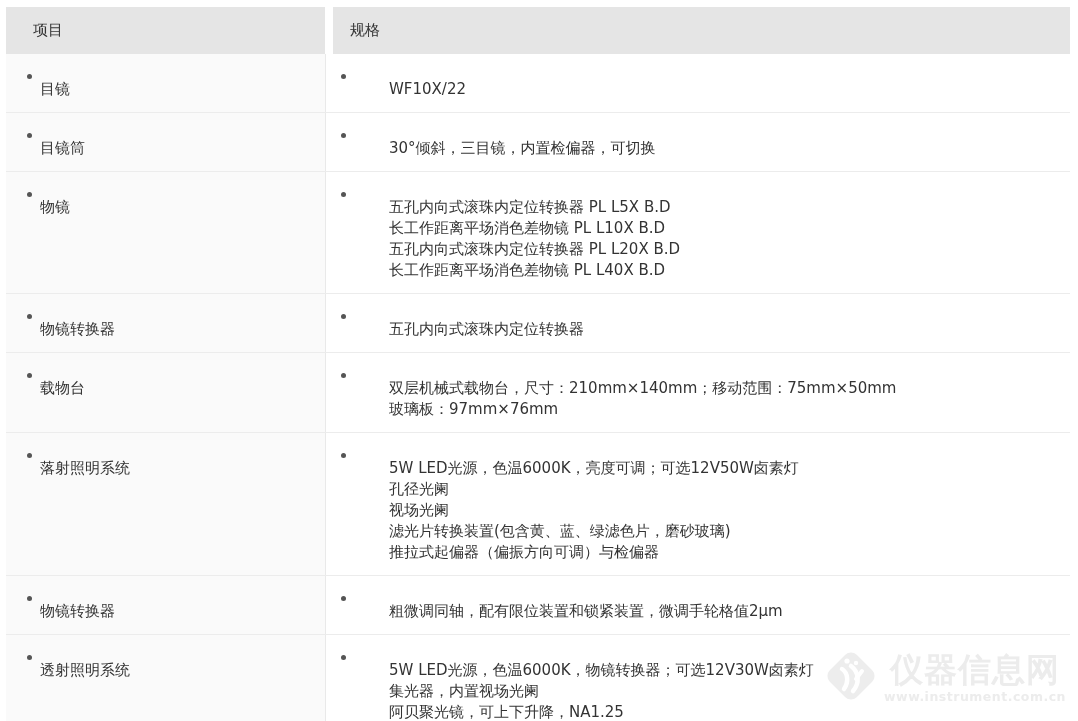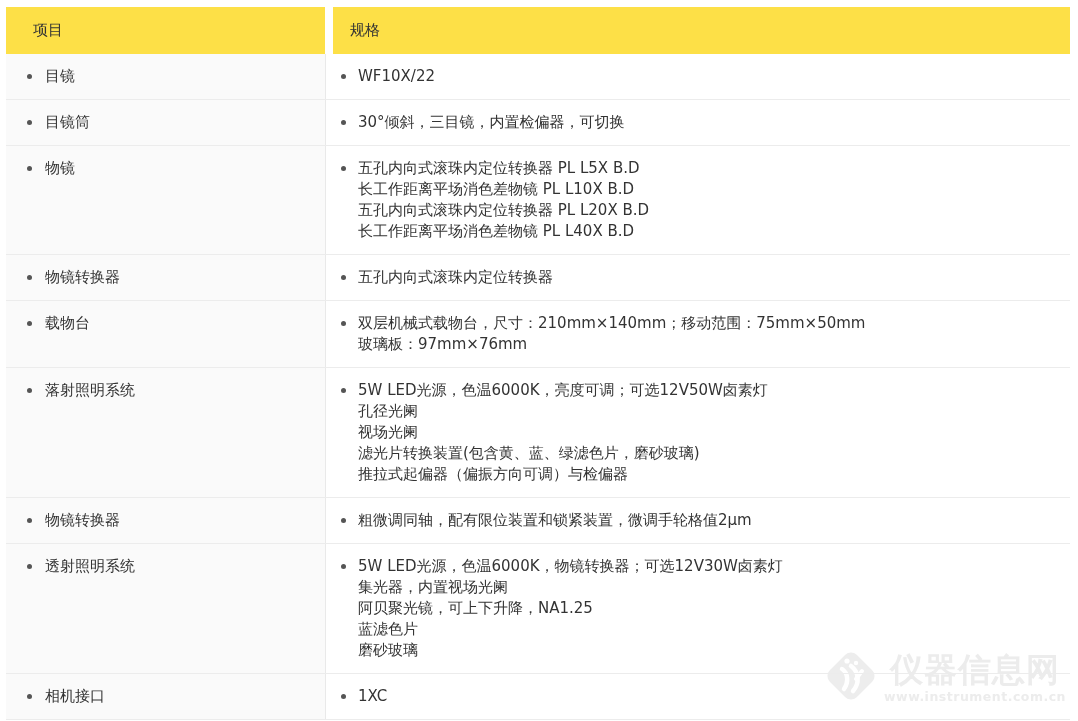--- a/index.html
+++ b/index.html
@@ -35,30 +35,30 @@
   .spec-table {
     position: absolute;
     left: 6px; top: 7px;
     width: 1064px;
     z-index: 1;
     font-size: 15px;
     color: #333333;
   }
   .header-row { display: flex; height: 47px; }
   .h-cell {
-    background: #fde047;
+    background: #e5e5e5;
     display: flex; align-items: center;
     color: #333333; font-weight: 400;
   }
   .h-left { width: 319px; padding-left: 27px; }
   .h-gap { width: 8px; background: #ffffff; }
   .h-right { flex: 1; padding-left: 17px; }
 
   .row { display: flex; border-bottom: 1px solid #ececec; align-items: stretch; }
-  .cell { padding-top: 12px; padding-bottom: 12px; }
+  .cell { padding-top: 12px; padding-bottom: 12px; flex-direction: column; }
   .cell-left {
     width: 320px;
     background: #fafafa;
     border-right: 1px solid #e9e9e9;
     padding-left: 21px;
     display: flex; align-items: flex-start;
   }
   .cell-right {
     flex: 1;
     background: transparent;
@@ -66,21 +66,21 @@
     display: flex; align-items: flex-start;
   }
   .bullet {
     flex: 0 0 auto;
     width: 5px; height: 5px; border-radius: 50%;
     background: #555555;
     margin-top: 8px;
   }
   .cell-left .txt { margin-left: 13px; line-height: 21px; }
   .cell-right .lines { margin-left: 12px; }
-  .line { line-height: 21px; white-space: nowrap; }
+  .line { line-height: 21px; white-space: nowrap; margin-left: 36px; }
 </style>
 </head>
 <body>
 
 <div class="page">
 
   <div class="watermark">
     <span class="wm-logo">
       <svg width="62" height="62" viewBox="0 0 62 62">
         <rect x="12" y="12" width="38" height="38" rx="8" fill="#ededed" transform="rotate(45 31 31)"></rect>

